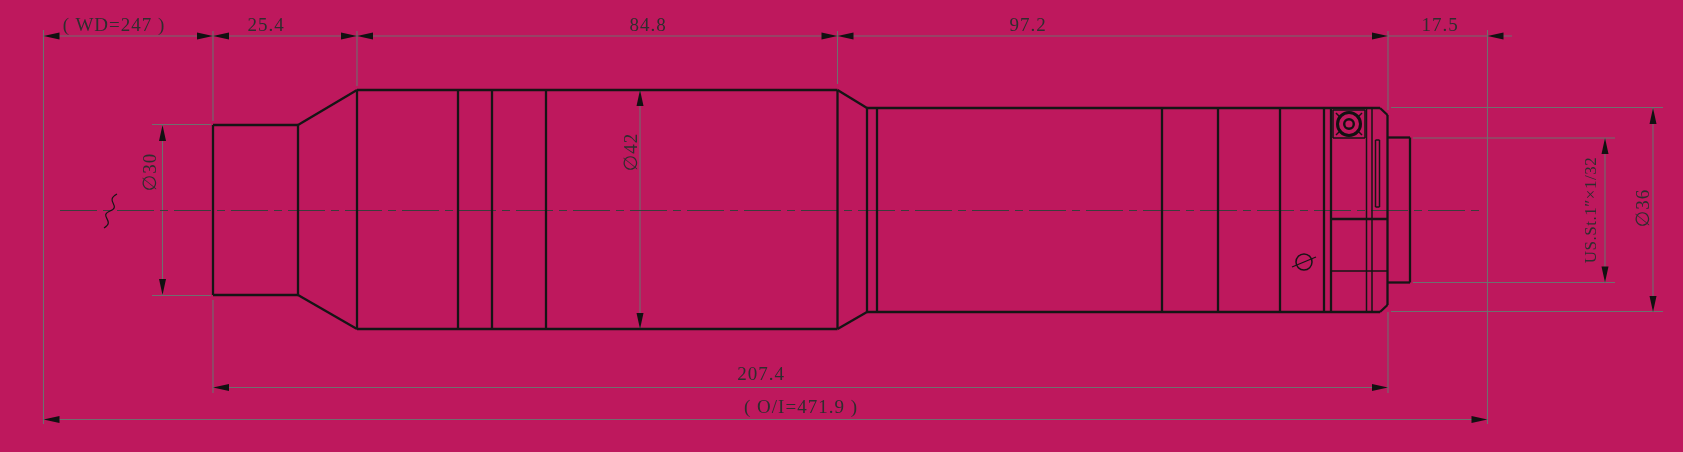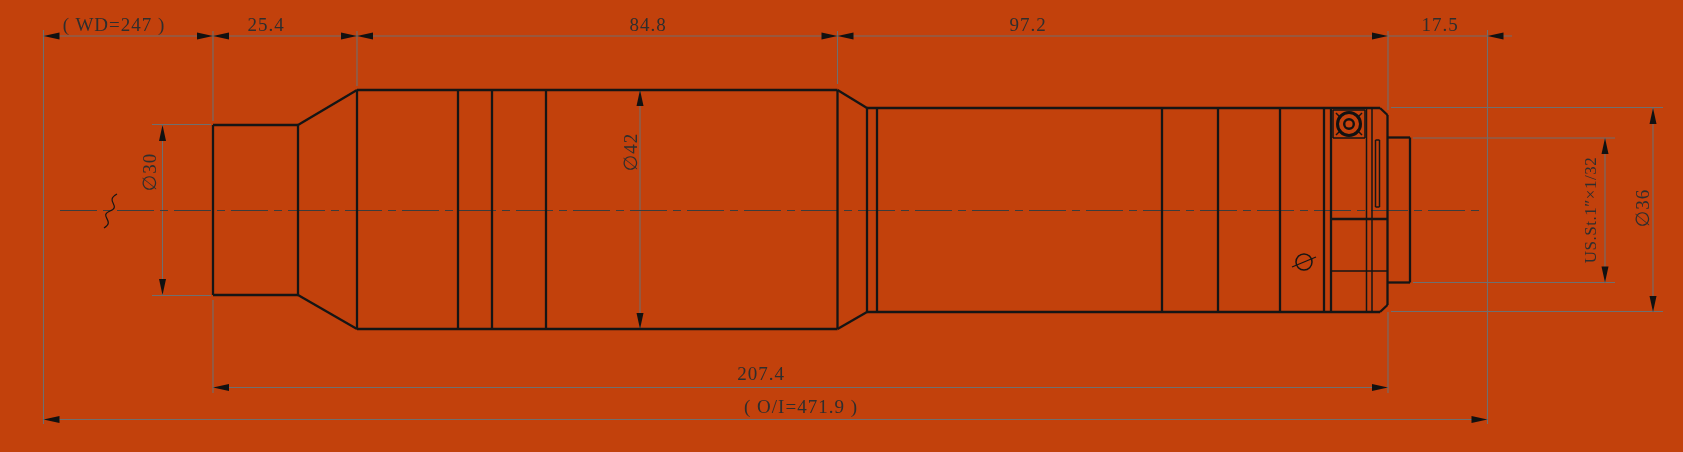--- a/index.html
+++ b/index.html
@@ -1,16 +1,16 @@
 <!DOCTYPE html>
 <html><head>
 <meta charset="utf-8">
 <style>
   html,body{margin:0;padding:0;background:#ffffff;}
-  .stage{position:relative;width:1683px;height:452px;background:#c2410c;overflow:hidden;
+  .stage{position:relative;width:1683px;height:452px;background:#be185d;overflow:hidden;
          font-family:"Liberation Serif", serif;}
   svg{display:block}
   text{fill:#2e2e2e;font-family:"Liberation Serif", serif;font-size:19px;letter-spacing:1px;}
   .dimtext-sm{font-size:17px;letter-spacing:0.5px;}
   .thin  {stroke:#6f6f6f;stroke-width:1.1;fill:none;}
   .thick {stroke:#151515;stroke-width:2.3;fill:none;}
   .med   {stroke:#151515;stroke-width:1.5;fill:none;}
   .fine  {stroke:#151515;stroke-width:1.2;fill:none;}
   .arrow {fill:#111;stroke:none;}
   .cl    {stroke:#3c3c3c;stroke-width:1.1;fill:none;stroke-dasharray:37 6 8 6;}

